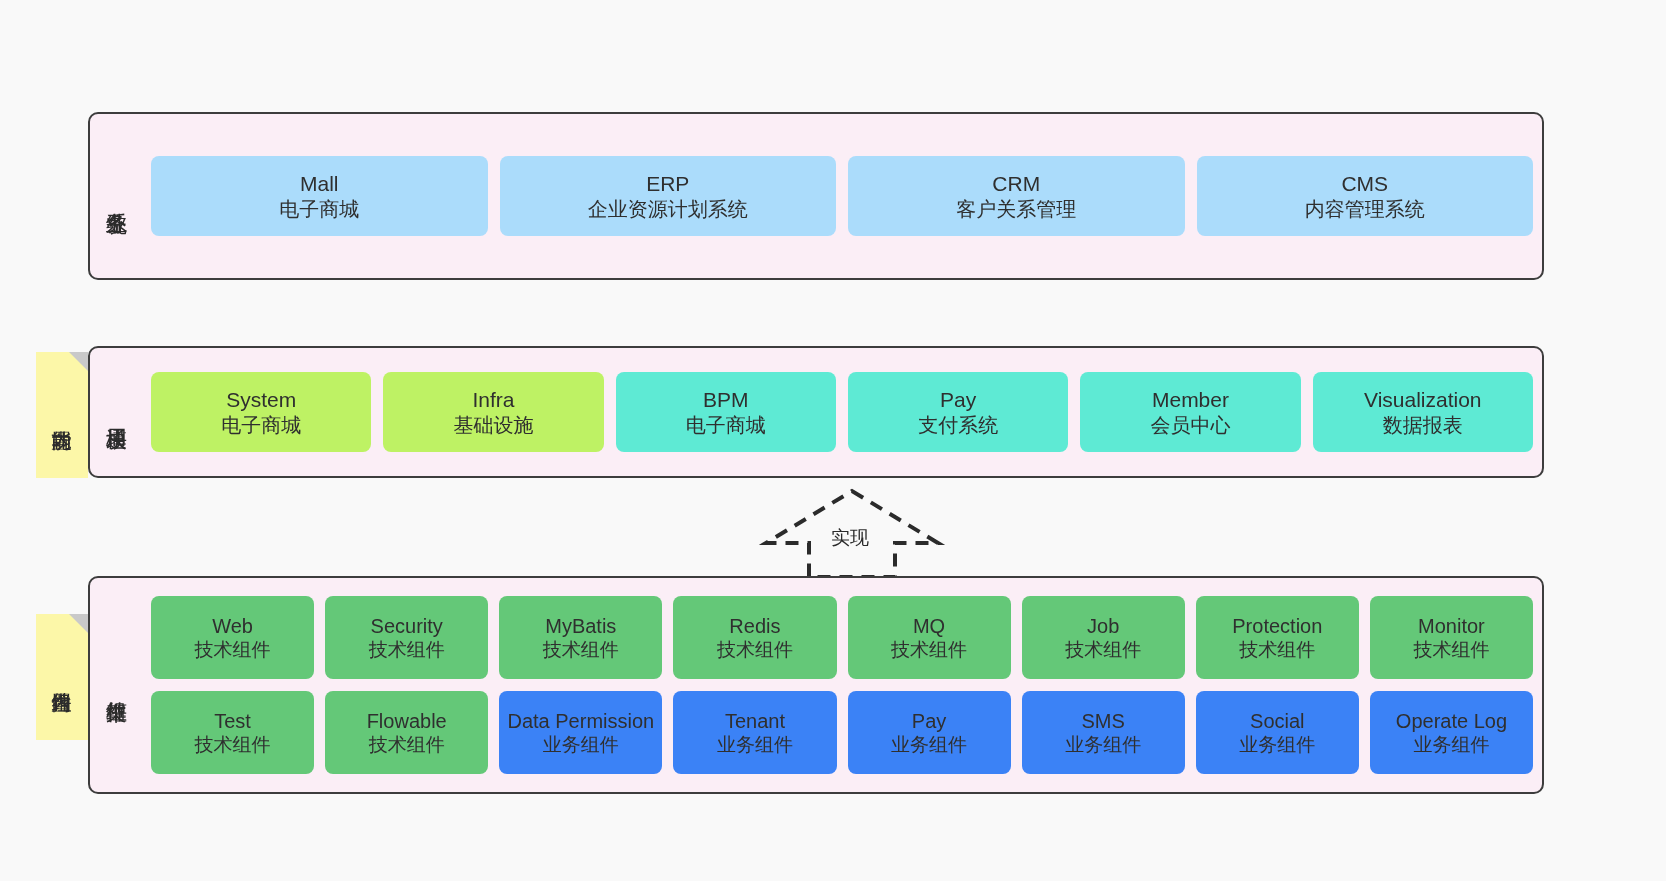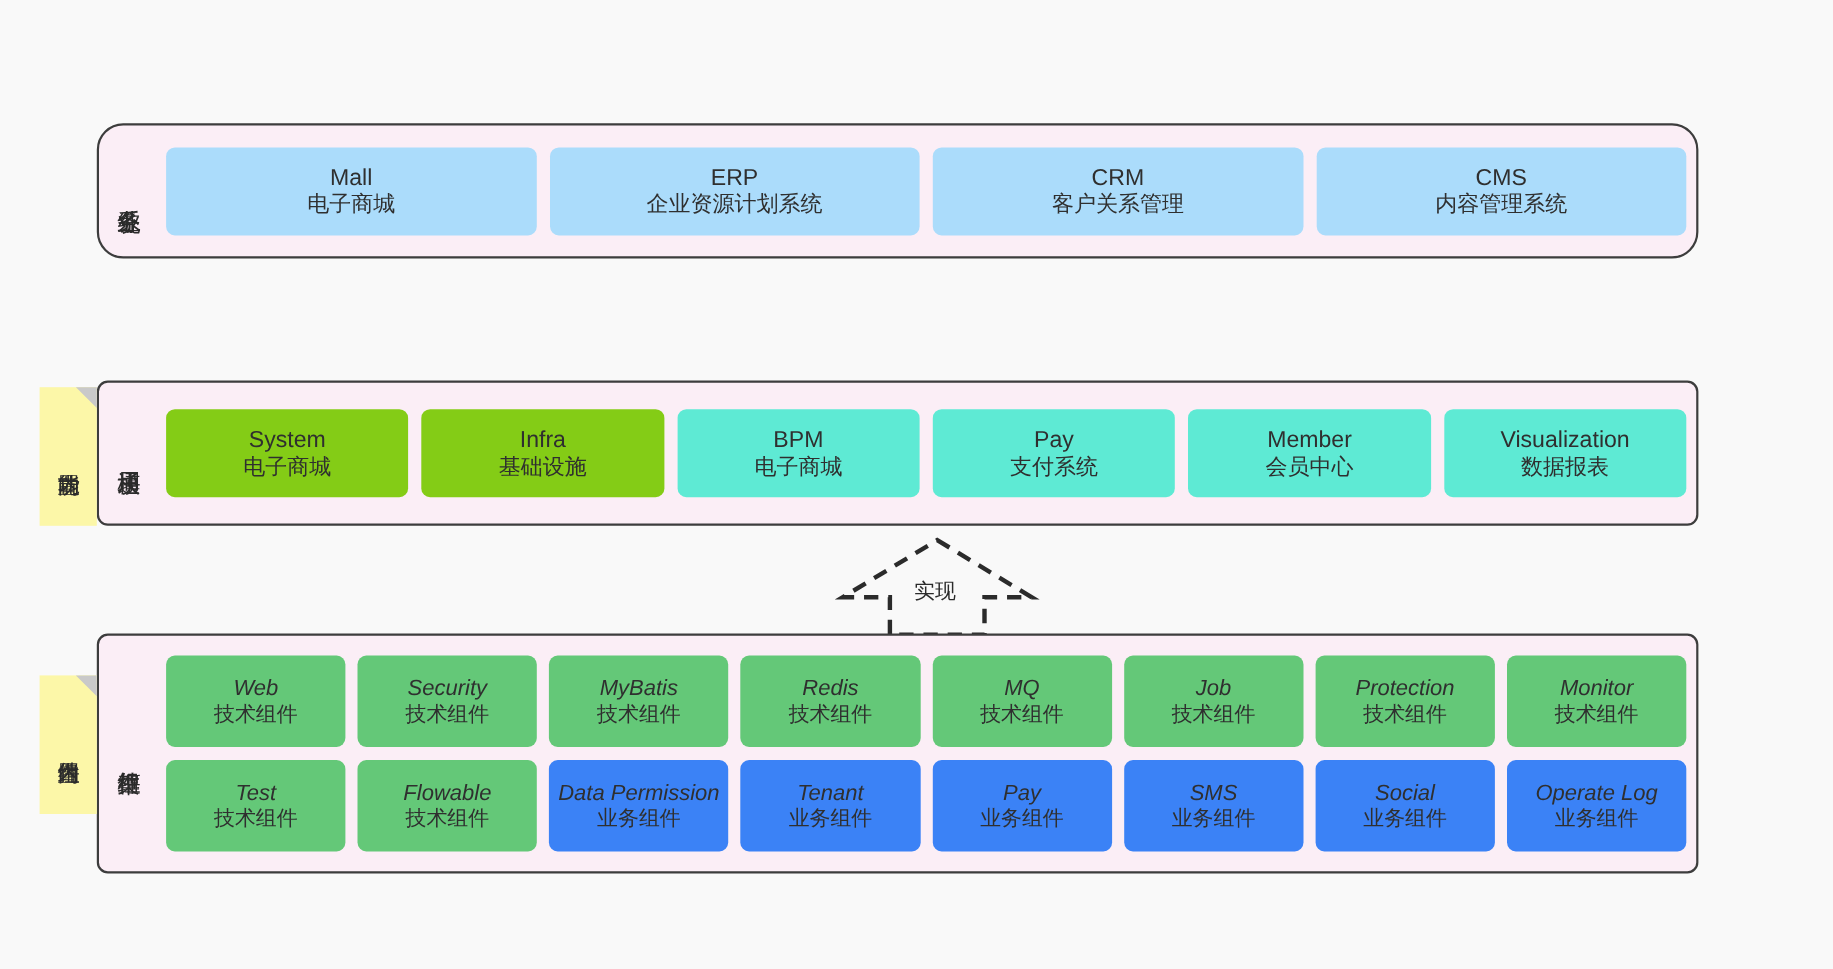--- a/index.html
+++ b/index.html
@@ -59,27 +59,27 @@
     text-align: center;
     color: #2f2f2f;
     line-height: 1.22;
     user-select: none;
   }
   .card .t-en { font-size: 21px; }
   .card .t-cn { font-size: 20px; }
 
   
   .c-blue       { background: #abdcfb; }
-  .c-red        { background: #84cc16; }
+  .c-red        { background: #bef264; }
   .c-pink       { background: #5eead4; }
   .c-green      { background: #64c878; }
   .c-lightgreen { background: #3b82f6; }
 
   
-  #layer-business { left: 88px; top: 112px; width: 1456px; height: 123px; border-radius: 24px; }
+  #layer-business { left: 88px; top: 112px; width: 1456px; height: 168px; }
   #layer-business .cards { padding: 0 9px; gap: 12px; }
   #layer-business .card { flex: 1 1 0; height: 80px; }
 
   
   #layer-modules { left: 88px; top: 346px; width: 1456px; height: 132px; }
   #layer-modules .cards { padding: 0 9px; gap: 12px; }
   #layer-modules .card { flex: 1 1 0; height: 80px; }
 
   
   #layer-framework { left: 88px; top: 576px; width: 1456px; height: 218px; }
@@ -89,21 +89,21 @@
     flex-direction: column;
     justify-content: center;
     gap: 12px;
     padding: 0 9px;
   }
   #layer-framework .grid-row {
     display: flex;
     gap: 11px;
   }
   #layer-framework .card { flex: 1 1 0; height: 83px; }
-  #layer-framework .card .t-en { font-size: 20px; font-style: italic; }
+  #layer-framework .card .t-en { font-size: 20px; }
   #layer-framework .card .t-cn { font-size: 19px; }
 
   
   .note {
     position: absolute;
     background: #fcf7a8;
     width: 52px;
     color: #2b2b2b;
     font-size: 20px;
     line-height: 1.2;

